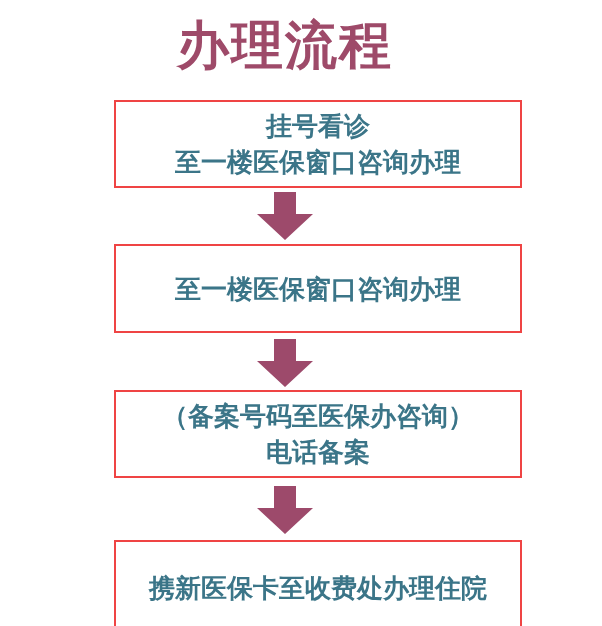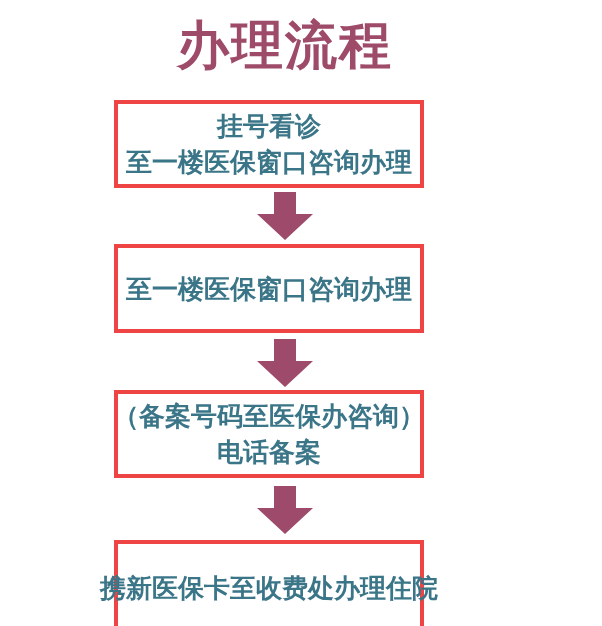--- a/index.html
+++ b/index.html
@@ -22,23 +22,23 @@
     font-size: 52px;
     font-weight: bold;
     letter-spacing: 2px;
     color: #9e4a69;
     line-height: 70px;
     white-space: nowrap;
   }
   .box {
     position: absolute;
     left: 114px;
-    width: 310px;
+    width: 408px;
     box-sizing: border-box;
-    border: 4px solid #ef4444;
+    border: 2px solid #ef4444;
     background: #ffffff;
     display: flex;
     flex-direction: column;
     justify-content: center;
     align-items: center;
     text-align: center;
     color: #3b7588;
     font-size: 26px;
     font-weight: bold;
     line-height: 36px;

